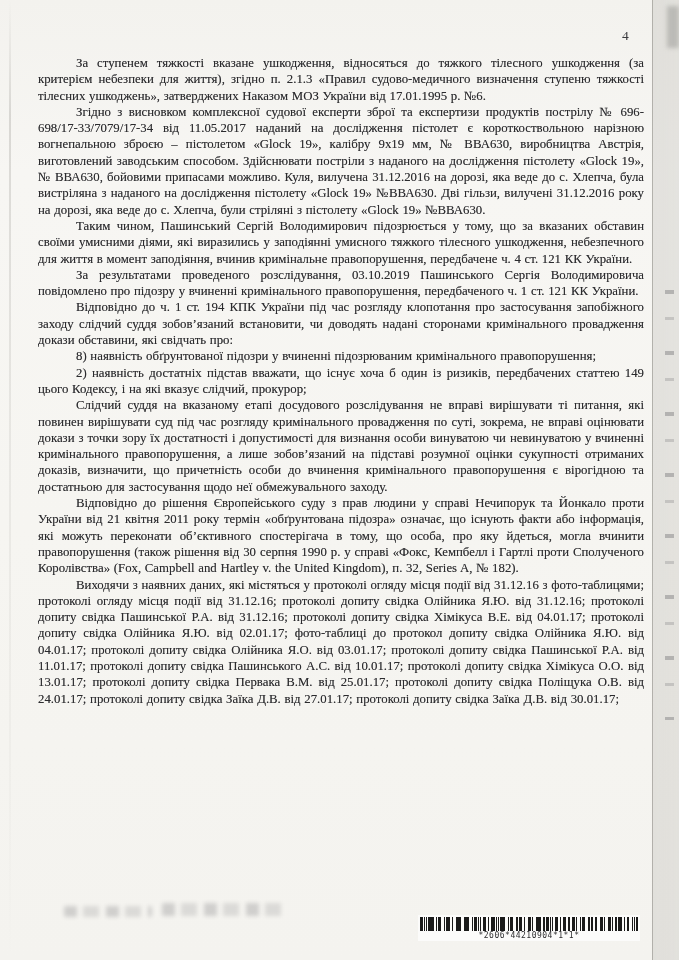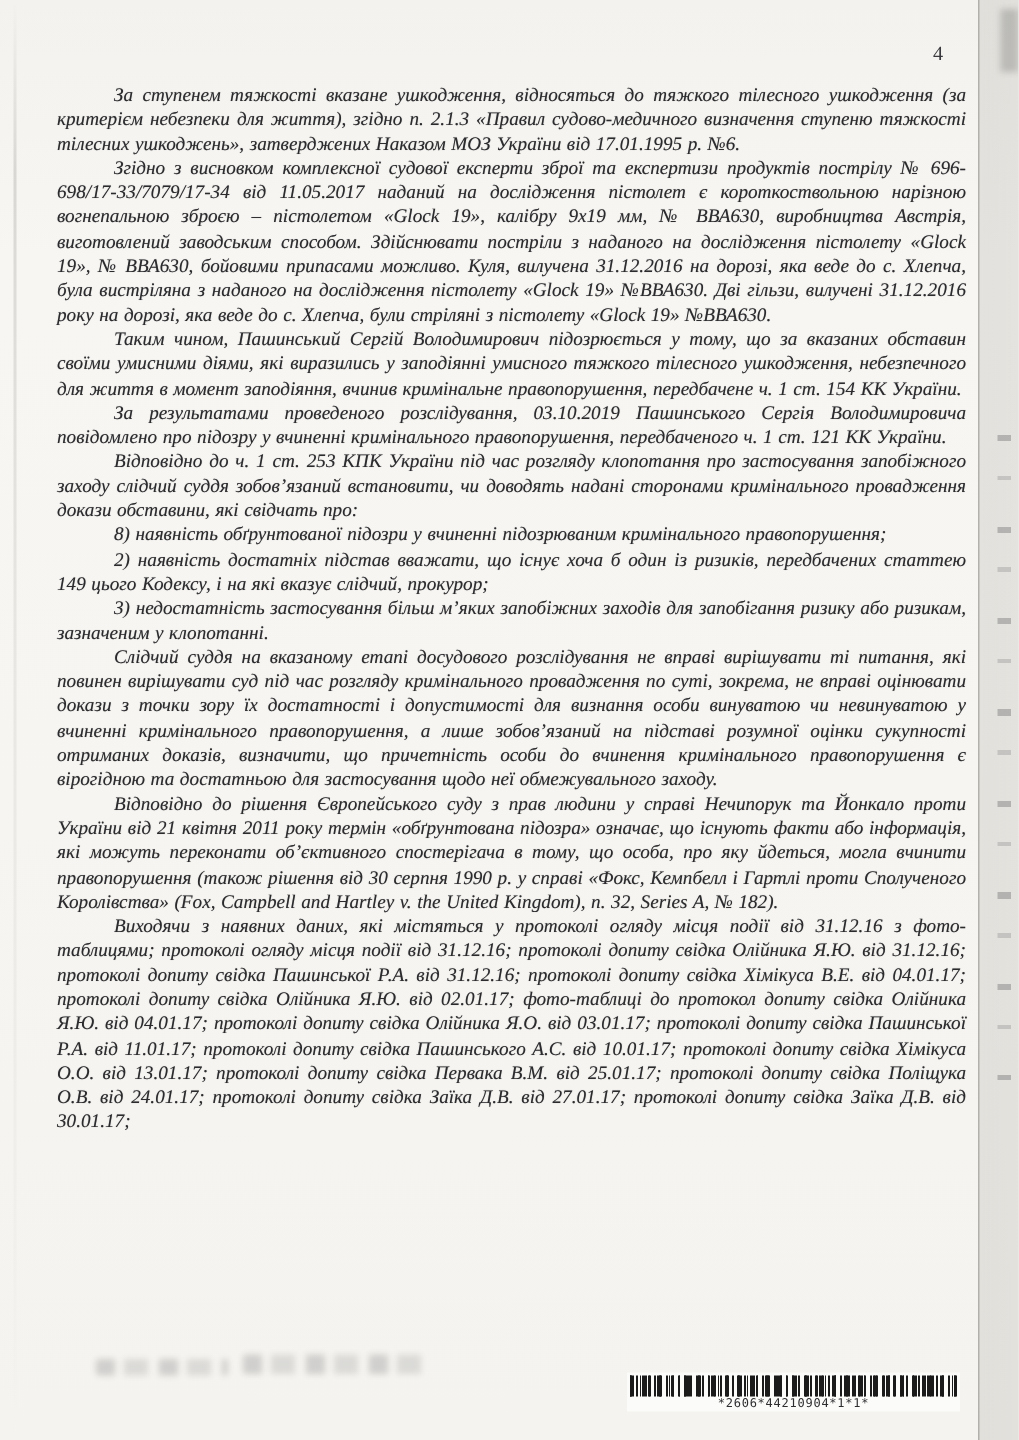--- a/index.html
+++ b/index.html
@@ -77,21 +77,20 @@
     color: #2b2b2e;
     text-shadow: 0 0 0.6px rgba(43,43,46,0.45);
   }
   .body-text p {
     margin: 0;
     text-indent: 38px;
     text-align: justify;
     font-size: 12.8px;
     line-height: 16.3px;
     word-spacing: 0.5px;
-    font-style: italic;
   }
   
   .smudge {
     position: absolute;
     filter: blur(2px);
     opacity: 0.30;
     border-radius: 2px;
     background: repeating-linear-gradient(90deg,
       rgba(60,60,66,0.65) 0 13px,
       rgba(60,60,66,0)    13px 19px,
@@ -130,26 +129,25 @@
 
 <div class="scan-page">
 
   <div class="crease-left"></div>
 
   <div class="page-number">4</div>
 
   <div class="body-text">
     <p>За ступенем тяжкості вказане ушкодження, відносяться до тяжкого тілесного ушкодження (за критерієм небезпеки для життя), згідно п. 2.1.3 «Правил судово-медичного визначення ступеню тяжкості тілесних ушкоджень», затверджених Наказом МОЗ України від 17.01.1995 р. №6.</p>
     <p>Згідно з висновком комплексної судової експерти зброї та експертизи продуктів пострілу № 696-698/17-33/7079/17-34 від 11.05.2017 наданий на дослідження пістолет є короткоствольною нарізною вогнепальною зброєю – пістолетом «Glock 19», калібру 9х19 мм, № ВВА630, виробництва Австрія, виготовлений заводським способом. Здійснювати постріли з наданого на дослідження пістолету «Glock 19», № ВВА630, бойовими припасами можливо. Куля, вилучена 31.12.2016 на дорозі, яка веде до с. Хлепча, була вистріляна з наданого на дослідження пістолету «Glock 19» №ВВА630. Дві гільзи, вилучені 31.12.2016 року на дорозі, яка веде до с. Хлепча, були стріляні з пістолету «Glock 19» №ВВА630.</p>
-    <p>Таким чином, Пашинський Сергій Володимирович підозрюється у тому, що за вказаних обставин своїми умисними діями, які виразились у заподіянні умисного тяжкого тілесного ушкодження, небезпечного для життя в момент заподіяння, вчинив кримінальне правопорушення, передбачене ч. 1 ст. 154 КК України.</p>
+    <p>Таким чином, Пашинський Сергій Володимирович підозрюється у тому, що за вказаних обставин своїми умисними діями, які виразились у заподіянні умисного тяжкого тілесного ушкодження, небезпечного для життя в момент заподіяння, вчинив кримінальне правопорушення, передбачене ч. 4 ст. 121 КК України.</p>
     <p>За результатами проведеного розслідування, 03.10.2019 Пашинського Сергія Володимировича повідомлено про підозру у вчиненні кримінального правопорушення, передбаченого ч. 1 ст. 121 КК України.</p>
-    <p>Відповідно до ч. 1 ст. 253 КПК України під час розгляду клопотання про застосування запобіжного заходу слідчий суддя зобов’язаний встановити, чи доводять надані сторонами кримінального провадження докази обставини, які свідчать про:</p>
+    <p>Відповідно до ч. 1 ст. 194 КПК України під час розгляду клопотання про застосування запобіжного заходу слідчий суддя зобов’язаний встановити, чи доводять надані сторонами кримінального провадження докази обставини, які свідчать про:</p>
     <p>8) наявність обґрунтованої підозри у вчиненні підозрюваним кримінального правопорушення;</p>
     <p>2) наявність достатніх підстав вважати, що існує хоча б один із ризиків, передбачених статтею 149 цього Кодексу, і на які вказує слідчий, прокурор;</p>
-    <p>3) недостатність застосування більш м’яких запобіжних заходів для запобігання ризику або ризикам, зазначеним у клопотанні.</p>
     <p>Слідчий суддя на вказаному етапі досудового розслідування не вправі вирішувати ті питання, які повинен вирішувати суд під час розгляду кримінального провадження по суті, зокрема, не вправі оцінювати докази з точки зору їх достатності і допустимості для визнання особи винуватою чи невинуватою у вчиненні кримінального правопорушення, а лише зобов’язаний на підставі розумної оцінки сукупності отриманих доказів, визначити, що причетність особи до вчинення кримінального правопорушення є вірогідною та достатньою для застосування щодо неї обмежувального заходу.</p>
     <p>Відповідно до рішення Європейського суду з прав людини у справі Нечипорук та Йонкало проти України від 21 квітня 2011 року термін «обґрунтована підозра» означає, що існують факти або інформація, які можуть переконати об’єктивного спостерігача в тому, що особа, про яку йдеться, могла вчинити правопорушення (також рішення від 30 серпня 1990 р. у справі «Фокс, Кемпбелл і Гартлі проти Сполученого Королівства» (Fox, Campbell and Hartley v. the United Kingdom), п. 32, Series A, № 182).</p>
     <p>Виходячи з наявних даних, які містяться у протоколі огляду місця події від 31.12.16 з фото-таблицями; протоколі огляду місця події від 31.12.16; протоколі допиту свідка Олійника Я.Ю. від 31.12.16; протоколі допиту свідка Пашинської Р.А. від 31.12.16; протоколі допиту свідка Хімікуса В.Е. від 04.01.17; протоколі допиту свідка Олійника Я.Ю. від 02.01.17; фото-таблиці до протокол допиту свідка Олійника Я.Ю. від 04.01.17; протоколі допиту свідка Олійника Я.О. від 03.01.17; протоколі допиту свідка Пашинської Р.А. від 11.01.17; протоколі допиту свідка Пашинського А.С. від 10.01.17; протоколі допиту свідка Хімікуса О.О. від 13.01.17; протоколі допиту свідка Первака В.М. від 25.01.17; протоколі допиту свідка Поліщука О.В. від 24.01.17; протоколі допиту свідка Заїка Д.В. від 27.01.17; протоколі допиту свідка Заїка Д.В. від 30.01.17;</p>
   </div>
 
   <div class="smudge smudge-a"></div>
   <div class="smudge smudge-b"></div>
 
   <div class="barcode">
     <div class="barcode-bars"></div>

